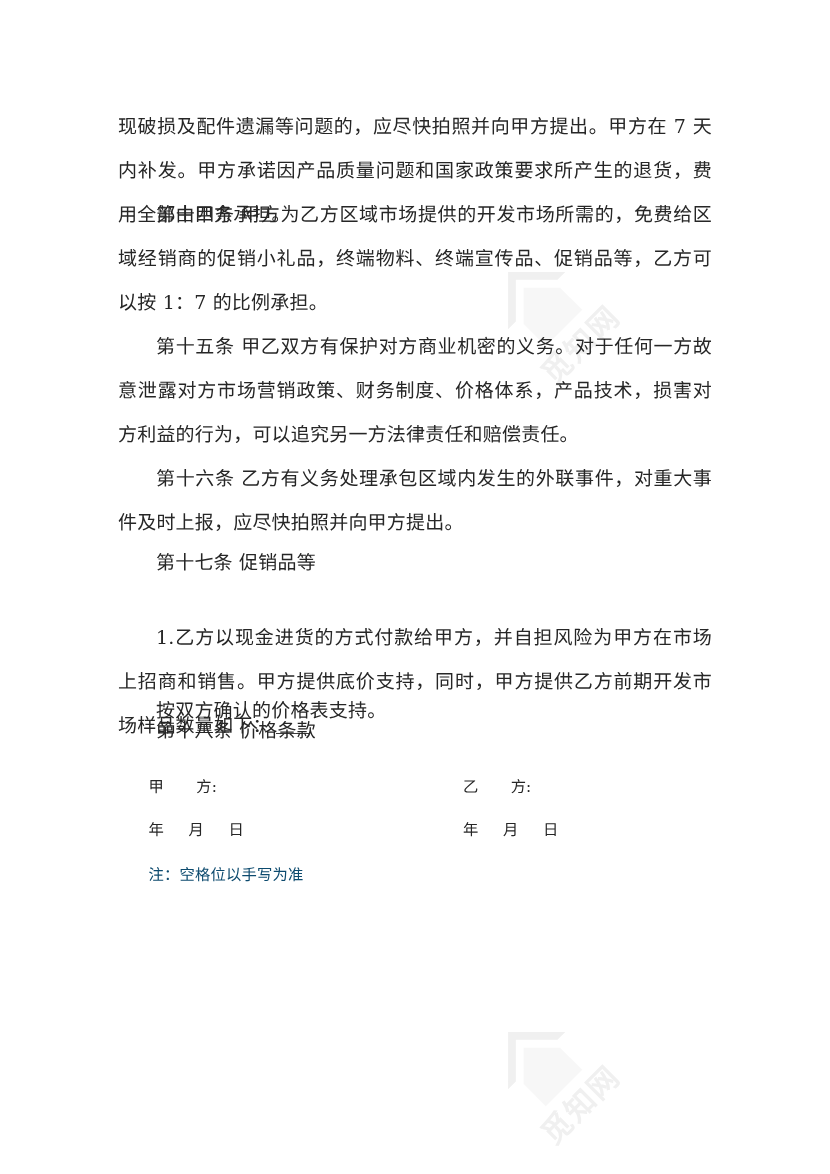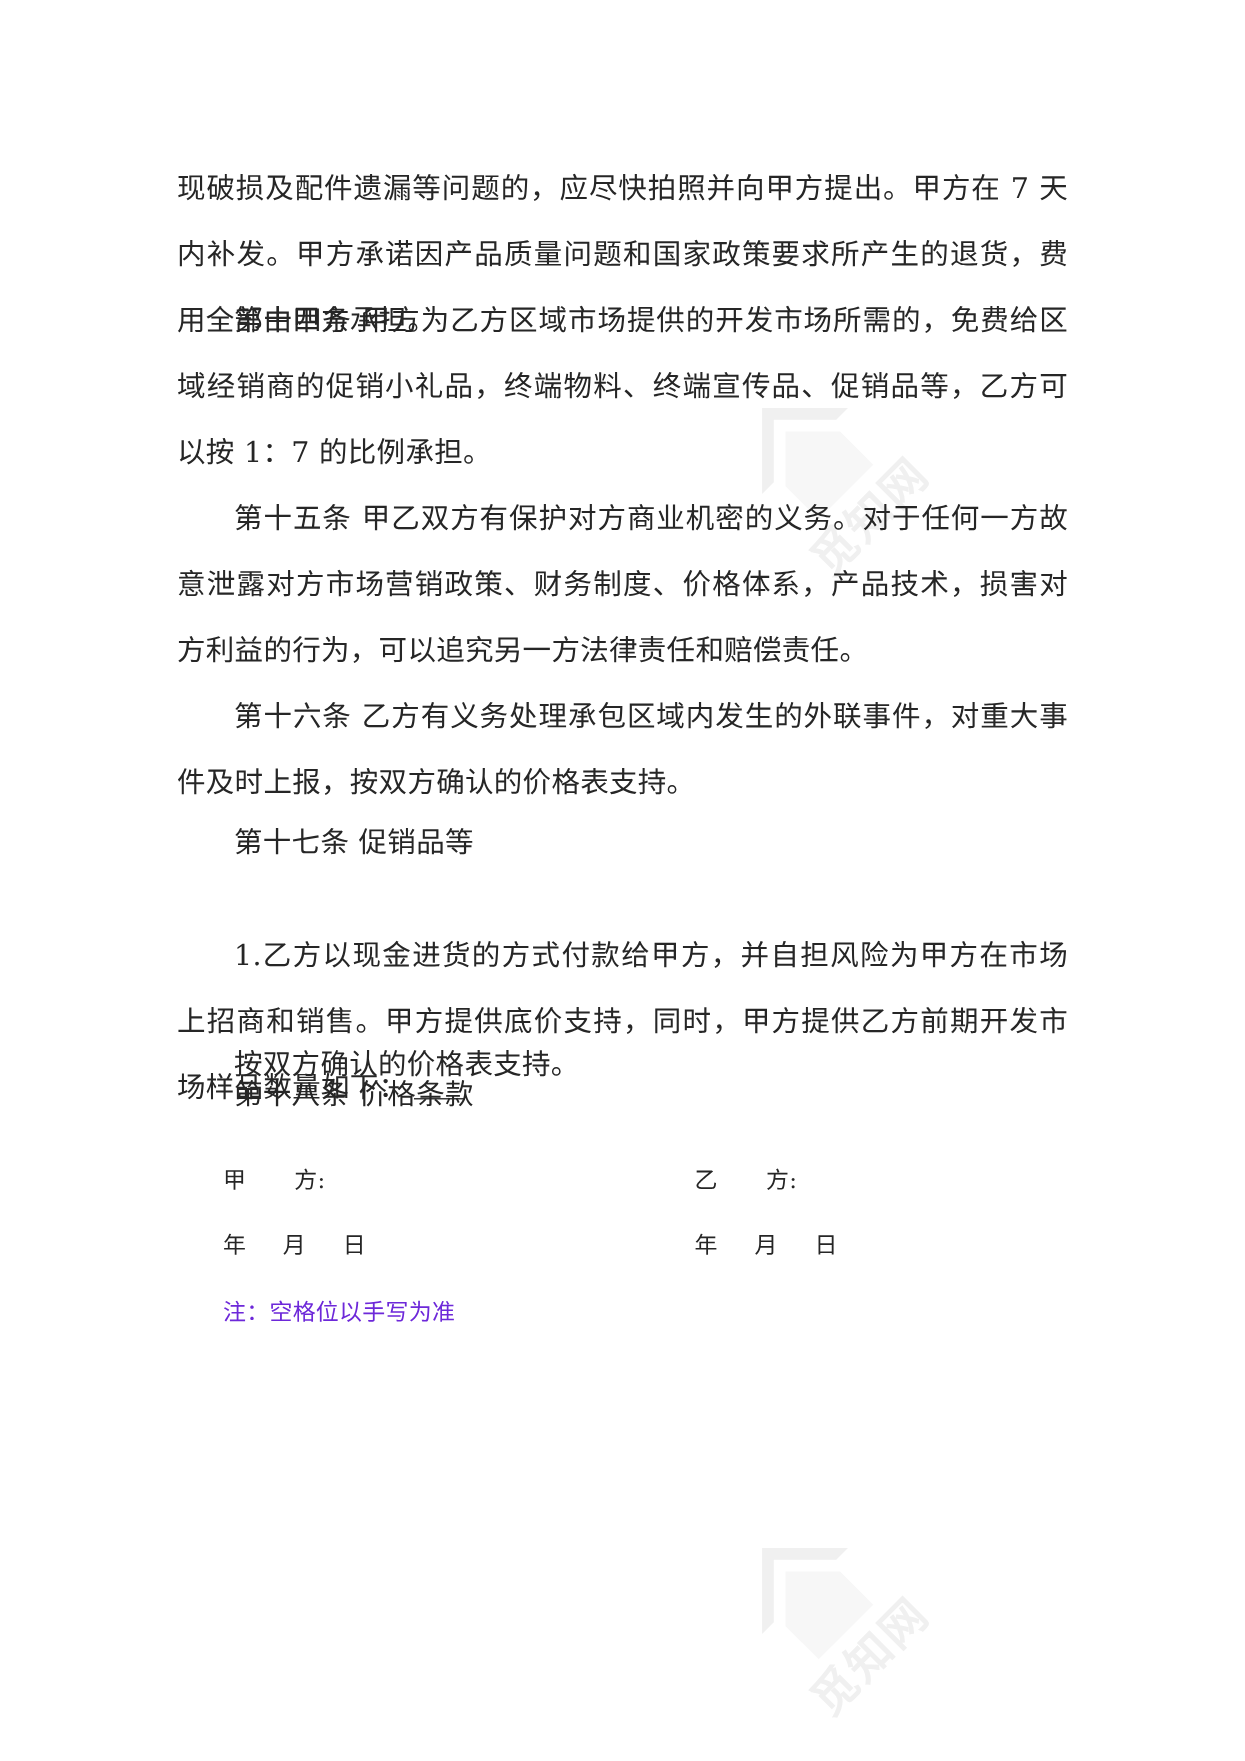--- a/index.html
+++ b/index.html
@@ -115,21 +115,21 @@
   }
   .sig-col.left  { width: 345px; text-indent: 2em; }
   .sig-col.right { width: 240px; }
   .gap-wide { display: inline-block; width: 2.1em; }
   .gap-med  { display: inline-block; width: 1.6em; }
 
   .note-row {
     position: absolute;
     left: 118px;
     width: 594px;
-    color: #6d28d9;
+    color: #0c4a6e;
     font-size: 15.3px;
     line-height: 30px;
     text-indent: 2em;
     letter-spacing: 0.2px;
   }
 </style>
 </head>
 <body>
 
 <div class="page">
@@ -159,21 +159,21 @@
   </div>
 
   <div class="doc-body">
 
     <div class="para" style="top:104px;">现破损及配件遗漏等问题的，应尽快拍照并向甲方提出。甲方在 7 天内补发。甲方承诺因产品质量问题和国家政策要求所产生的退货，费用全部由甲方承担。</div>
 
     <div class="para indent" style="top:192px;">第十四条  甲方为乙方区域市场提供的开发市场所需的，免费给区域经销商的促销小礼品，终端物料、终端宣传品、促销品等，乙方可以按 1：7 的比例承担。</div>
 
     <div class="para indent" style="top:324px;">第十五条  甲乙双方有保护对方商业机密的义务。对于任何一方故意泄露对方市场营销政策、财务制度、价格体系，产品技术，损害对方利益的行为，可以追究另一方法律责任和赔偿责任。</div>
 
-    <div class="para indent" style="top:456px;">第十六条  乙方有义务处理承包区域内发生的外联事件，对重大事件及时上报，按双方确认的价格表支持。</div>
+    <div class="para indent" style="top:456px;">第十六条  乙方有义务处理承包区域内发生的外联事件，对重大事件及时上报，应尽快拍照并向甲方提出。</div>
 
     <div class="para indent tight" style="top:544px;">第十七条  促销品等</div>
 
     <div class="para indent" style="top:615px;">
       <span>1.乙方以现金进货的方式付款给甲方，并自担风险为甲方在市场上招商和销售。甲方提供底价支持，同时，甲方提供乙方前期开发市场样品数量如下：</span><span class="blank-line"></span>
     </div>
 
     <div class="para indent tight" style="top:712px;">第十八条  价格条款</div>
 
     <div class="para indent tight" style="top:692px;">按双方确认的价格表支持。</div>

